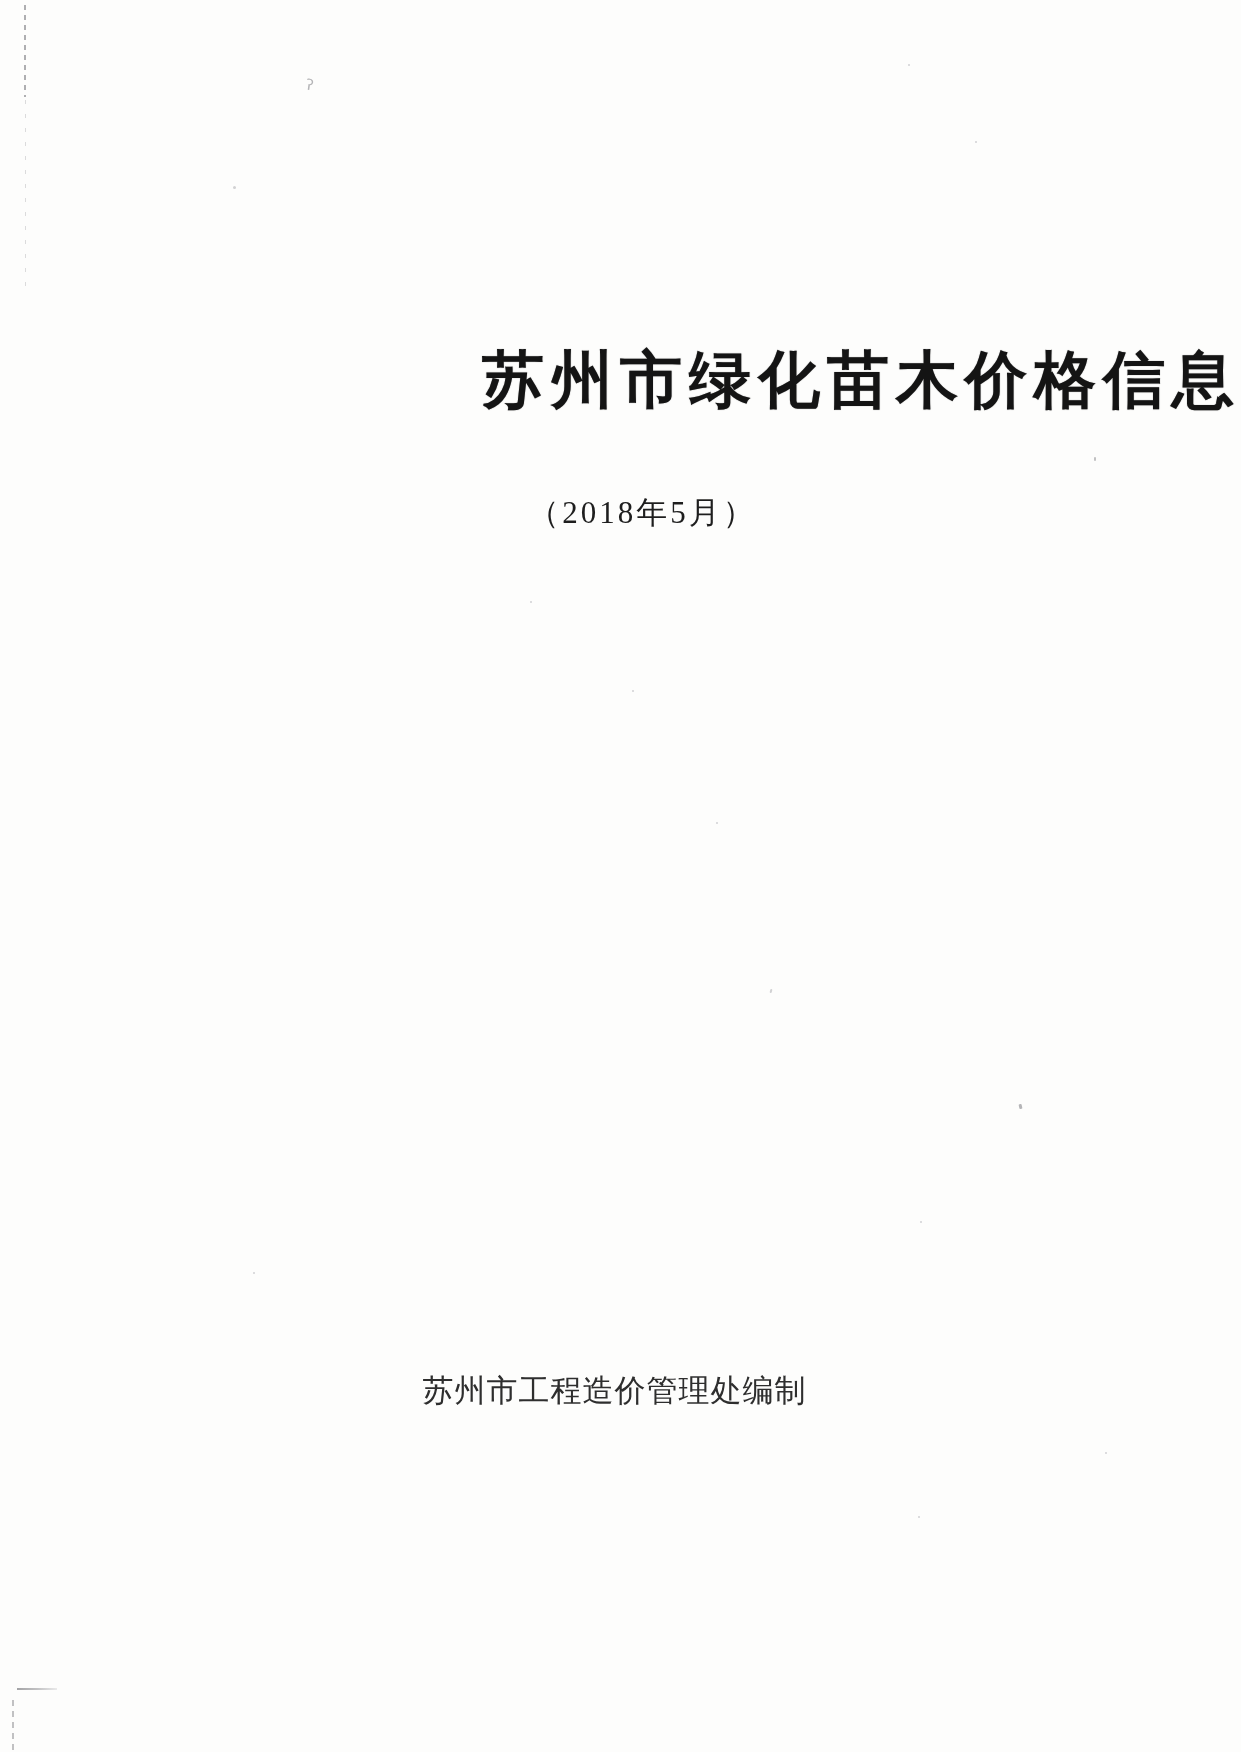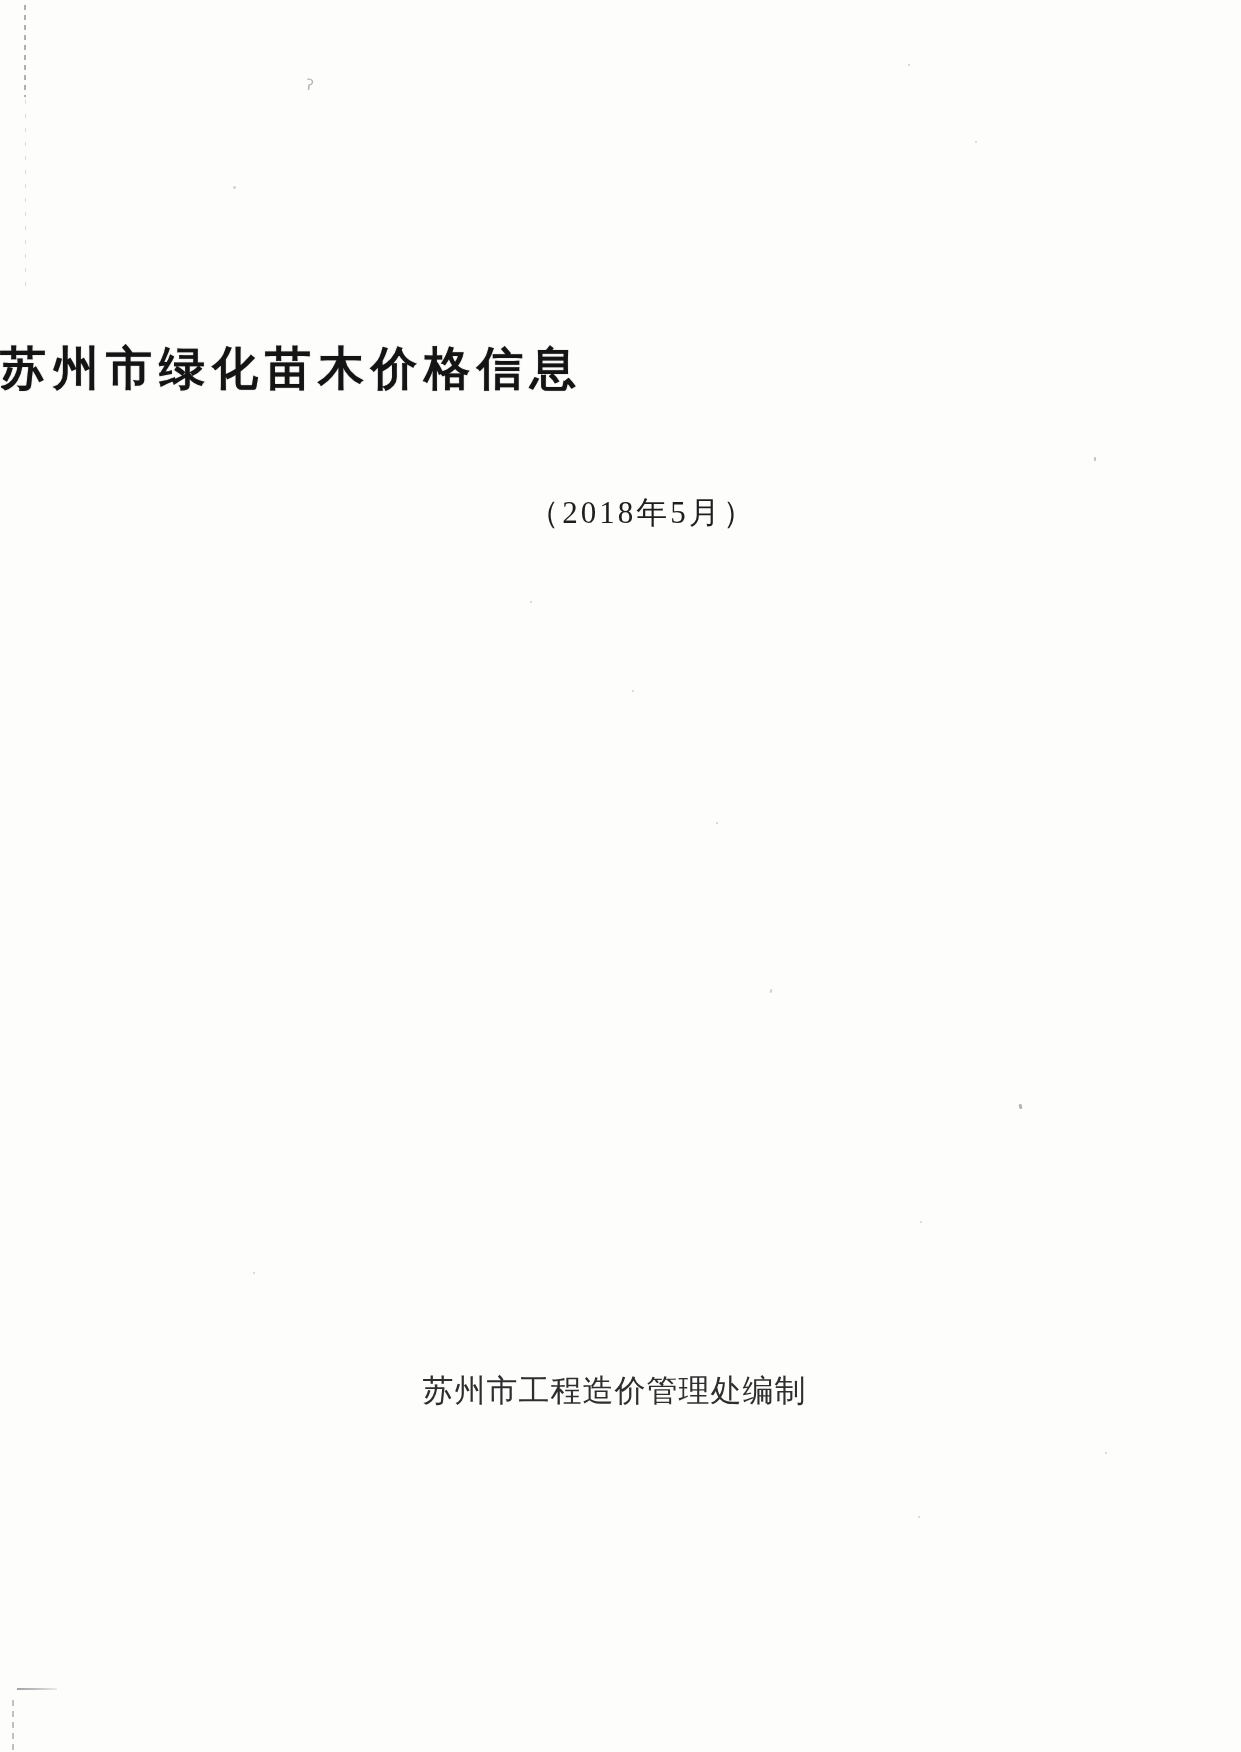--- a/index.html
+++ b/index.html
@@ -18,22 +18,22 @@
     color: #1a1a1a;
   }
 
   
   .doc-title {
     position: absolute;
     top: 338px;
     left: 0;
     width: 100%;
     margin: 0;
-    text-align: left;
-    font-size: 46px;
+    text-align: right;
+    font-size: 62px;
     font-weight: bold;
     letter-spacing: 7px;
     color: #141414;
     text-shadow: 0 0 1px rgba(20,20,20,0.55);
     white-space: nowrap;
   }
   .doc-subtitle {
     position: absolute;
     top: 492px;
     left: 22px;

